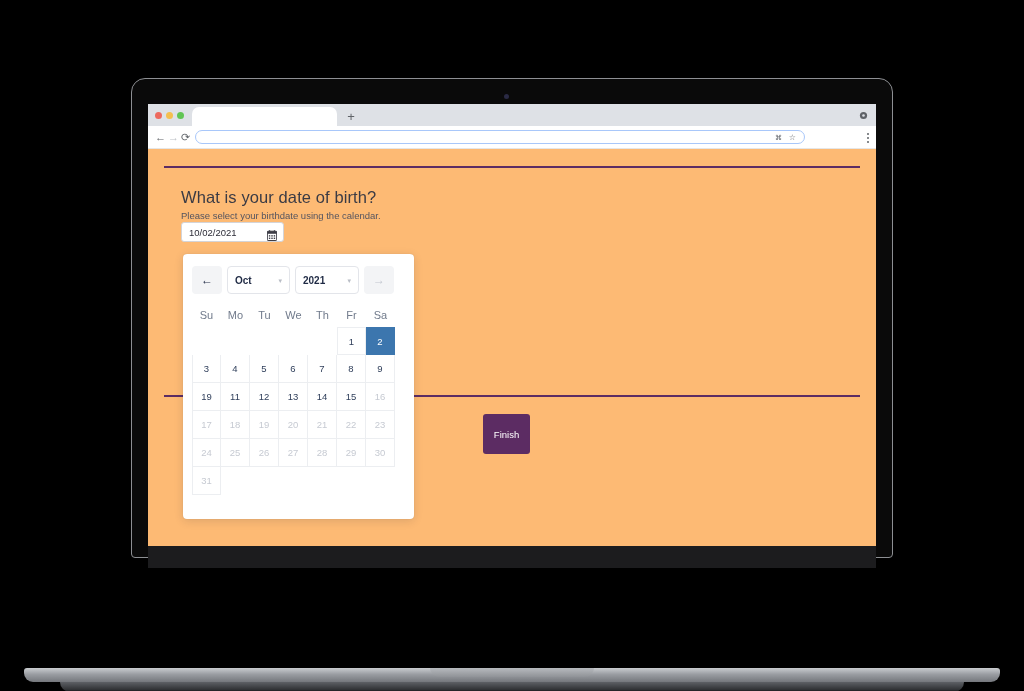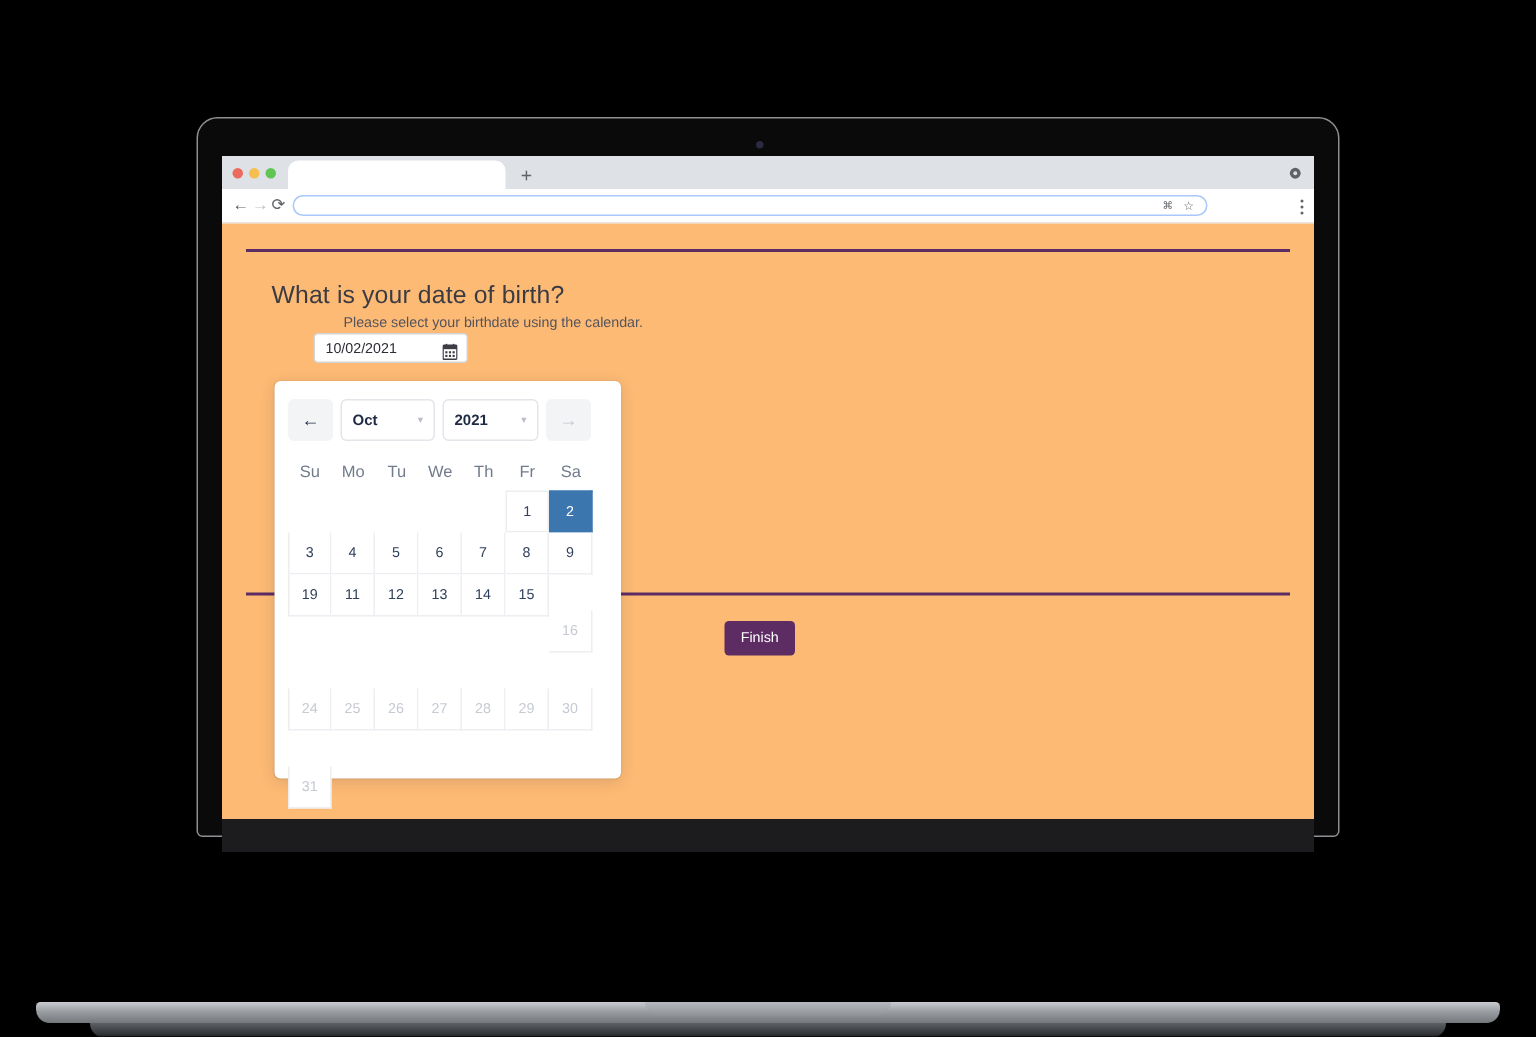--- a/index.html
+++ b/index.html
@@ -210,55 +210,53 @@
     font-size: 16.5px;
     color: #3b3b44;
     letter-spacing: .1px;
   }
   #question-sub {
     position: absolute;
     left: 33px;
     top: 61px;
     font-size: 9.5px;
     color: #54545f;
-    margin-left: 48px;
   }
 
   #date-field {
     position: absolute;
     left: 33px;
     top: 73px;
     width: 103px;
     height: 20px;
     border: 1px solid #d4d4d8;
     border-radius: 3px;
     background: #ffffff;
     box-sizing: border-box;
     cursor: text;
-    margin-left: 28px;
   }
   #date-value {
     position: absolute;
     left: 7px; top: 4px;
     font-size: 9.5px;
     color: #2d2d38;
   }
   #date-cal-icon {
     position: absolute;
     right: 6px; top: 4px;
     width: 10px; height: 11px;
     cursor: pointer;
   }
 
   #finish-button {
     position: absolute;
     left: 335px;
     top: 265px;
     width: 47px;
-    height: 23px;
+    height: 40px;
     background: #5c2c63;
     border: none;
     border-radius: 3px;
     color: #ffffff;
     font-size: 9.5px;
     font-family: "Liberation Sans", sans-serif;
     cursor: pointer;
     padding: 0;
   }
 
@@ -354,21 +352,21 @@
     cursor: pointer;
     background: #ffffff;
   }
   .dp-day.empty {
     border: none;
     background: transparent;
     cursor: default;
   }
   .dp-day.first-in-week { border-left: 1px solid #eceef1; }
   .dp-day.top-edge { border-top: 1px solid #eceef1; }
-  .dp-day.disabled { color: #c6cad2; cursor: default; margin-top: 24px; }
+  .dp-day.disabled { color: #c6cad2; cursor: default; }
   .dp-day.selected {
     background: #3c76ae;
     color: #ffffff;
     border-color: #3c76ae;
   }
 </style>
 </head>
 <body>
 
 <div id="laptop">
@@ -488,20 +486,29 @@
             <div class="dp-week">
               <div class="dp-day first-in-week top-edge-none">19</div>
               <div class="dp-day">11</div>
               <div class="dp-day">12</div>
               <div class="dp-day">13</div>
               <div class="dp-day">14</div>
               <div class="dp-day">15</div>
               <div class="dp-day disabled">16</div>
             </div>
             <div class="dp-week">
+              <div class="dp-day disabled first-in-week top-edge-none">17</div>
+              <div class="dp-day disabled">18</div>
+              <div class="dp-day disabled">19</div>
+              <div class="dp-day disabled">20</div>
+              <div class="dp-day disabled">21</div>
+              <div class="dp-day disabled">22</div>
+              <div class="dp-day disabled">23</div>
+            </div>
+            <div class="dp-week">
               <div class="dp-day disabled first-in-week top-edge-none">24</div>
               <div class="dp-day disabled">25</div>
               <div class="dp-day disabled">26</div>
               <div class="dp-day disabled">27</div>
               <div class="dp-day disabled">28</div>
               <div class="dp-day disabled">29</div>
               <div class="dp-day disabled">30</div>
             </div>
             <div class="dp-week">
               <div class="dp-day disabled first-in-week top-edge-none">31</div>

